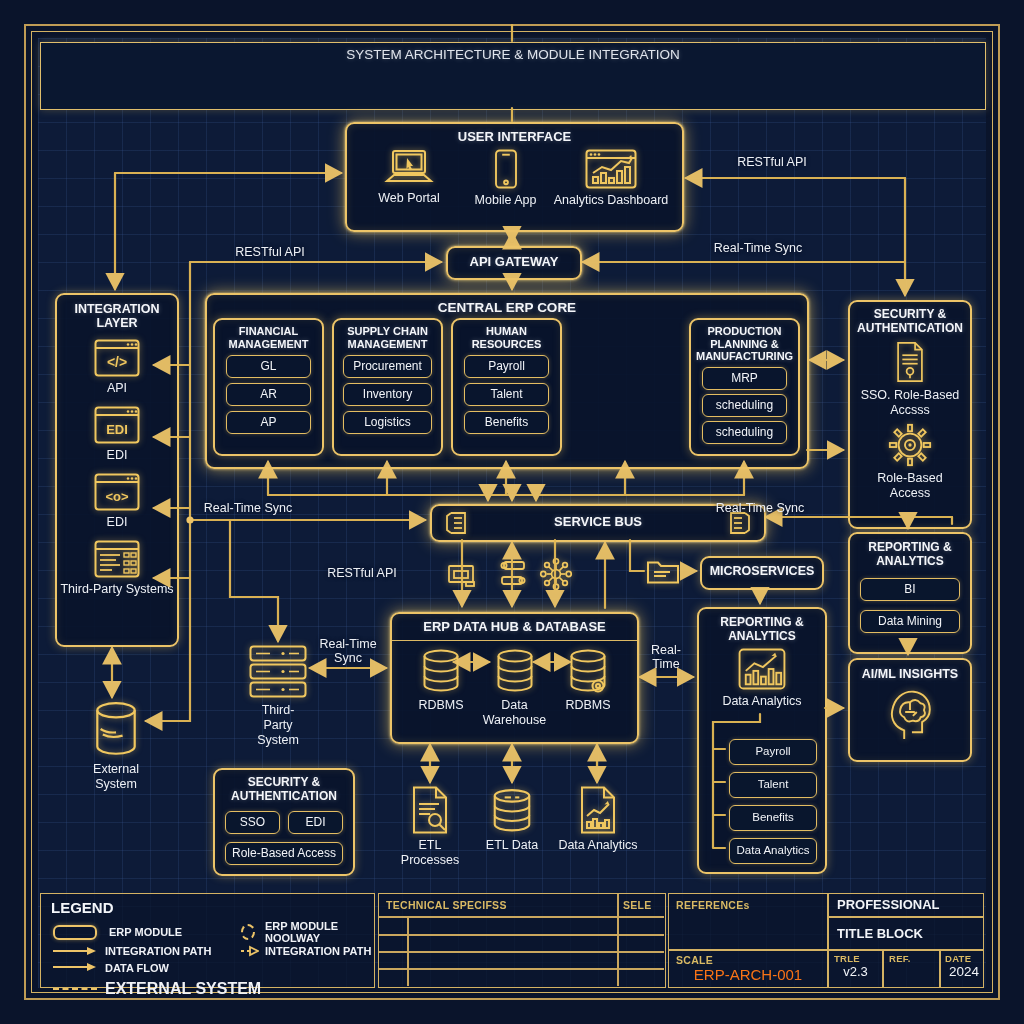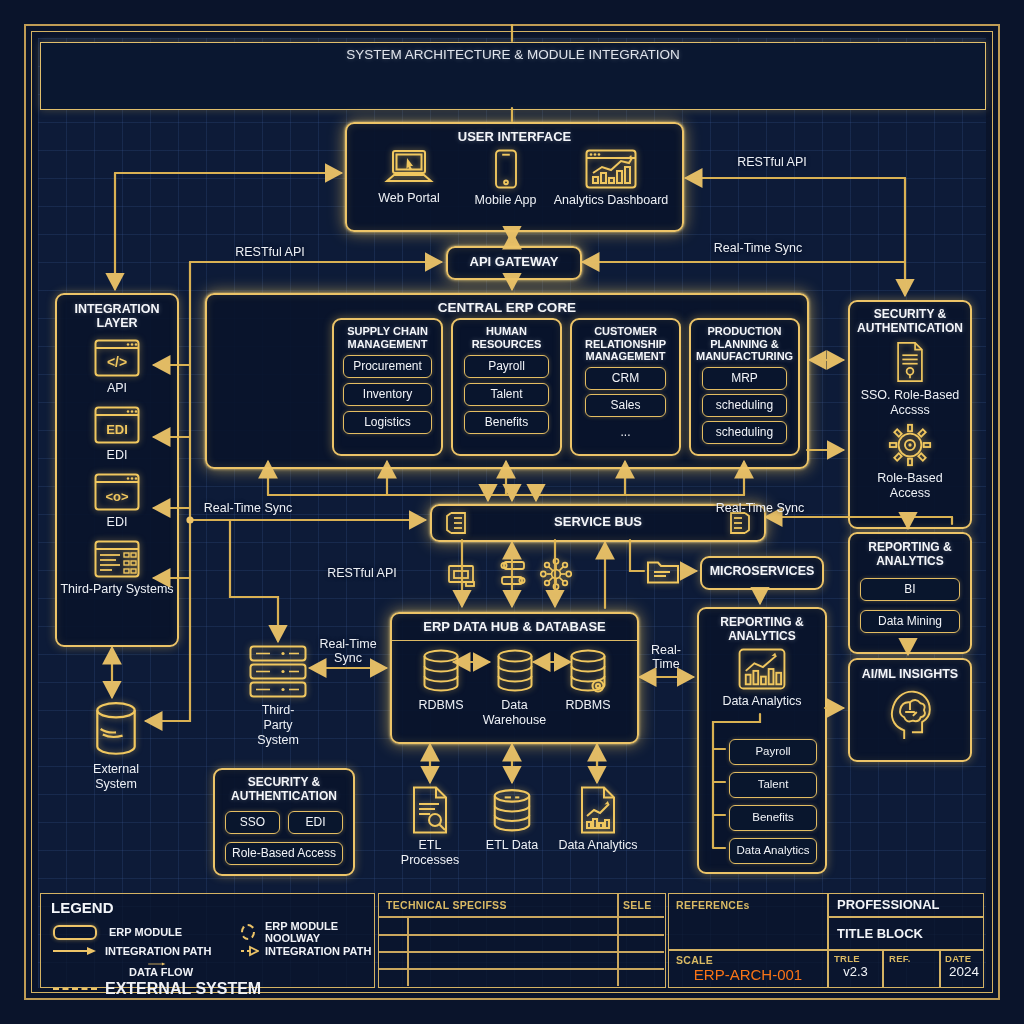--- a/index.html
+++ b/index.html
@@ -174,37 +174,37 @@
     </div>
   </div>
 
   <div class="box glow2" style="left:446px;top:246px;width:132px;height:30px;">
     <div class="hdr" style="font-size:13px;line-height:27px;">API GATEWAY</div>
   </div>
 
   <div class="box glow2" style="left:205px;top:293px;width:600px;height:172px;">
     <div class="hdr" style="font-size:13.5px;margin-top:5px;">CENTRAL ERP CORE</div>
   </div>
+  <div class="box" style="left:213px;top:318px;width:111px;height:138px;padding:5px 5px;box-sizing:border-box;">
+    <div class="hdr" style="font-size:11px;margin-bottom:5px;">FINANCIAL MANAGEMENT</div>
+    <div class="pill" style="margin:5px 6px;">GL</div>
+    <div class="pill" style="margin:5px 6px;">AR</div>
+    <div class="pill" style="margin:5px 6px;">AP</div>
+  </div>
   <div class="box" style="left:332px;top:318px;width:111px;height:138px;padding:5px 5px;box-sizing:border-box;">
     <div class="hdr" style="font-size:11px;margin-bottom:5px;">SUPPLY CHAIN MANAGEMENT</div>
     <div class="pill" style="margin:5px 4px;">Procurement</div>
     <div class="pill" style="margin:5px 4px;">Inventory</div>
     <div class="pill" style="margin:5px 4px;">Logistics</div>
   </div>
   <div class="box" style="left:451px;top:318px;width:111px;height:138px;padding:5px 5px;box-sizing:border-box;">
     <div class="hdr" style="font-size:11px;margin-bottom:5px;">HUMAN RESOURCES</div>
     <div class="pill" style="margin:5px 6px;">Payroll</div>
     <div class="pill" style="margin:5px 6px;">Talent</div>
     <div class="pill" style="margin:5px 6px;">Benefits</div>
-  </div>
-  <div class="box" style="left:570px;top:318px;width:111px;height:138px;padding:5px 5px;box-sizing:border-box;">
-    <div class="hdr" style="font-size:11px;margin-bottom:4px;">CUSTOMER RELATIONSHIP MANAGEMENT</div>
-    <div class="pill" style="margin:4px 8px;">CRM</div>
-    <div class="pill" style="margin:4px 8px;">Sales</div>
-    <div class="pill ghost">...</div>
   </div>
   <div class="box" style="left:689px;top:318px;width:111px;height:138px;padding:5px 5px;box-sizing:border-box;">
     <div class="hdr" style="font-size:11px;margin-bottom:4px;">PRODUCTION PLANNING &amp; MANUFACTURING</div>
     <div class="pill" style="margin:4px 6px;">MRP</div>
     <div class="pill" style="margin:4px 6px;">scheduling</div>
     <div class="pill" style="margin:4px 6px;">scheduling</div>
   </div>
 
   <div class="box" style="left:55px;top:293px;width:120px;height:350px;">
     <div class="hdr" style="font-size:12.5px;margin-top:7px;">INTEGRATION LAYER</div>
@@ -559,21 +559,21 @@
         <div style="width:40px;height:11px;border:2px solid #edc468;border-radius:6px;box-shadow:0 0 4px rgba(240,199,95,.4);"></div>
         <span style="color:#f0f2f7;font-size:11px;font-weight:700;margin-left:12px;">ERP MODULE</span>
       </div>
       <div style="display:flex;align-items:center;height:16px;margin-top:3px;">
         <svg width="44" height="10" viewBox="0 0 44 10">
             <line x1="0" y1="5" x2="34" y2="5" stroke="#edc468" stroke-width="2"></line>
             <path d="M34,1 L43,5 L34,9 Z" fill="#edc468"></path>
           </svg>
         <span style="color:#f0f2f7;font-size:11px;font-weight:700;margin-left:8px;">INTEGRATION PATH</span>
       </div>
-      <div style="display:flex;align-items:center;height:16px;margin-top:3px;flex-direction:column;">
+      <div style="display:flex;align-items:flex-start;height:16px;margin-top:3px;">
         <svg width="44" height="10" viewBox="0 0 44 10">
             <line x1="0" y1="5" x2="34" y2="5" stroke="#edc468" stroke-width="2"></line>
             <path d="M34,1 L43,5 L34,9 Z" fill="#edc468"></path>
           </svg>
         <span style="color:#f0f2f7;font-size:11px;font-weight:700;margin-left:8px;">DATA FLOW</span>
       </div>
       <div style="display:flex;align-items:center;height:16px;margin-top:3px;">
         <div style="width:44px;border-top:2px dashed #edc468;"></div>
         <span style="color:#f0f2f7;font-size:16px;font-weight:700;margin-left:8px;">EXTERNAL SYSTEM</span>
       </div>

